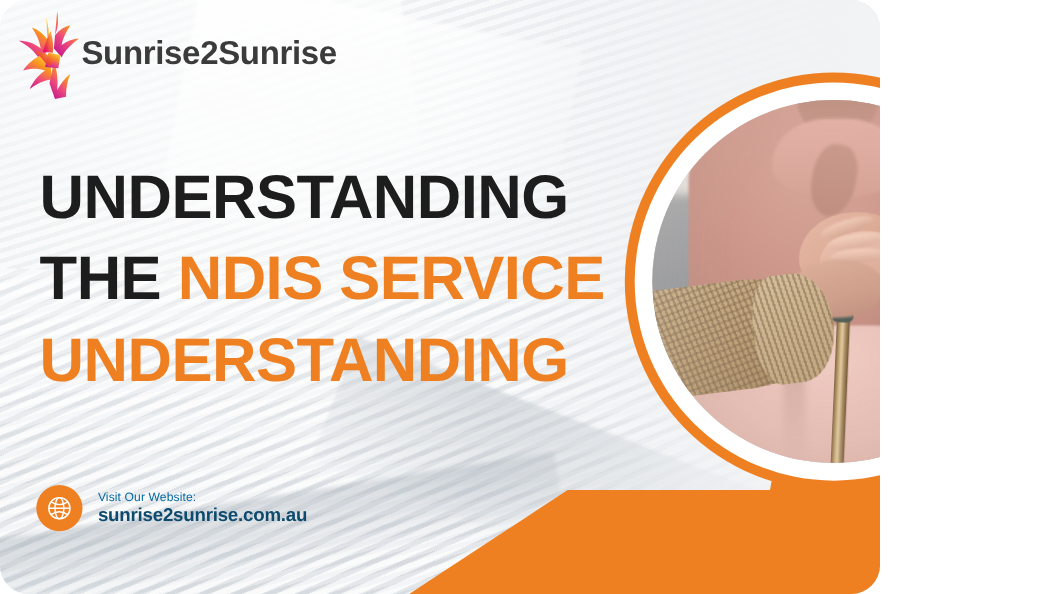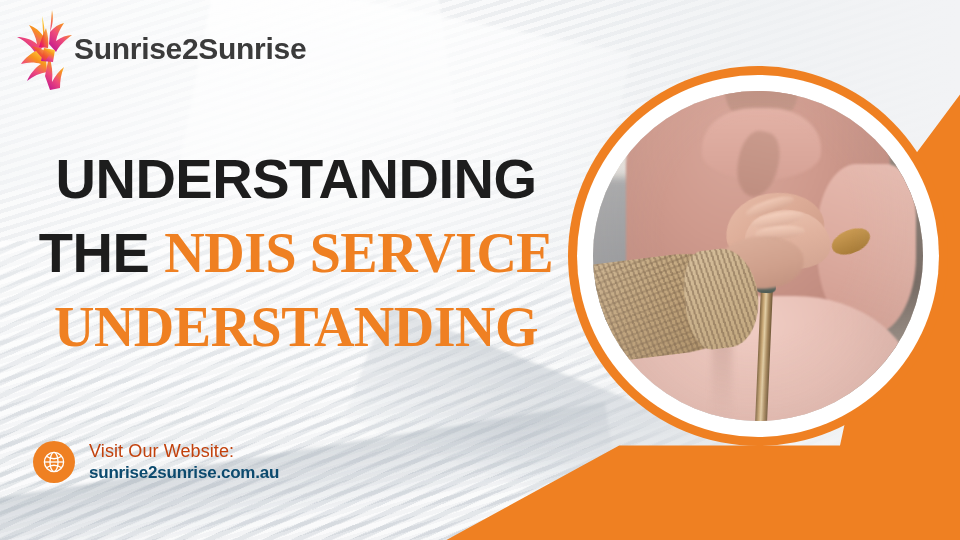--- a/index.html
+++ b/index.html
@@ -3,25 +3,26 @@
 <meta charset="utf-8">
 <title>Sunrise2Sunrise NDIS Banner</title>
 <style>
   html, body {
     margin: 0;
     padding: 0;
     background: #ffffff;
   }
   .banner {
     position: relative;
-    width: 960px;
+    width: 800px;
     height: 540px;
     overflow: hidden;
     font-family: "Liberation Sans", sans-serif;
     background: #eceef0;
+    border-radius: 26px;
   }
 
   
   .bg-base {
     position: absolute;
     inset: 0;
     background:
       linear-gradient(155deg, #f4f5f7 0%, #eceef0 35%, #e6e8eb 70%, #eef0f2 100%);
   }
   .bg-slats {
@@ -319,52 +320,51 @@
     margin-left: -10px;
     white-space: nowrap;
   }
 
   
   .headline {
     position: absolute;
     left: 36px;
     top: 142px;
     width: 520px;
-    text-align: center;
   }
   .headline-line {
     font-size: 56px;
     font-weight: 700;
     line-height: 1.32;
     letter-spacing: -0.5px;
     color: #1d1d1d;
     white-space: nowrap;
   }
-  .accent-text { color: var(--accent, #ef8022); font-family: Liberation Serif, serif; }
+  .accent-text { color: var(--accent, #ef8022); }
 
   
   .website {
     position: absolute;
     left: 33px;
     top: 441px;
     display: flex;
     align-items: center;
     gap: 14px;
   }
   .globe-badge {
     width: 42px; height: 42px;
     border-radius: 50%;
     background: var(--accent, #ef8022);
     display: flex; align-items: center; justify-content: center;
     flex: none;
   }
   .website-lines { display: flex; flex-direction: column; gap: 1px; }
   .website-label {
-    font-size: 18px;
-    color: #c2410c;
+    font-size: 11px;
+    color: #0369a1;
     letter-spacing: .1px;
   }
   .website-url {
     font-size: 17px;
     font-weight: 700;
     color: #0c4a6e;
     letter-spacing: -0.2px;
   }
 </style>
 </head>

